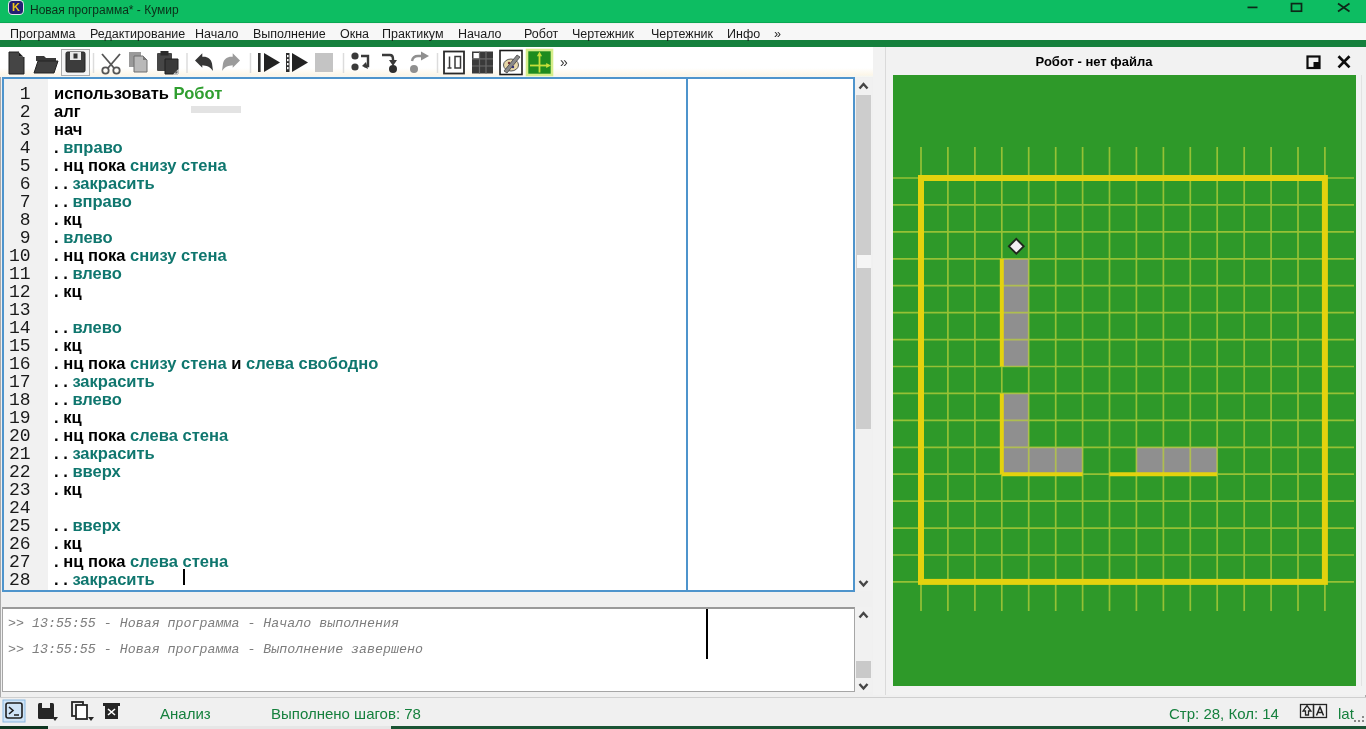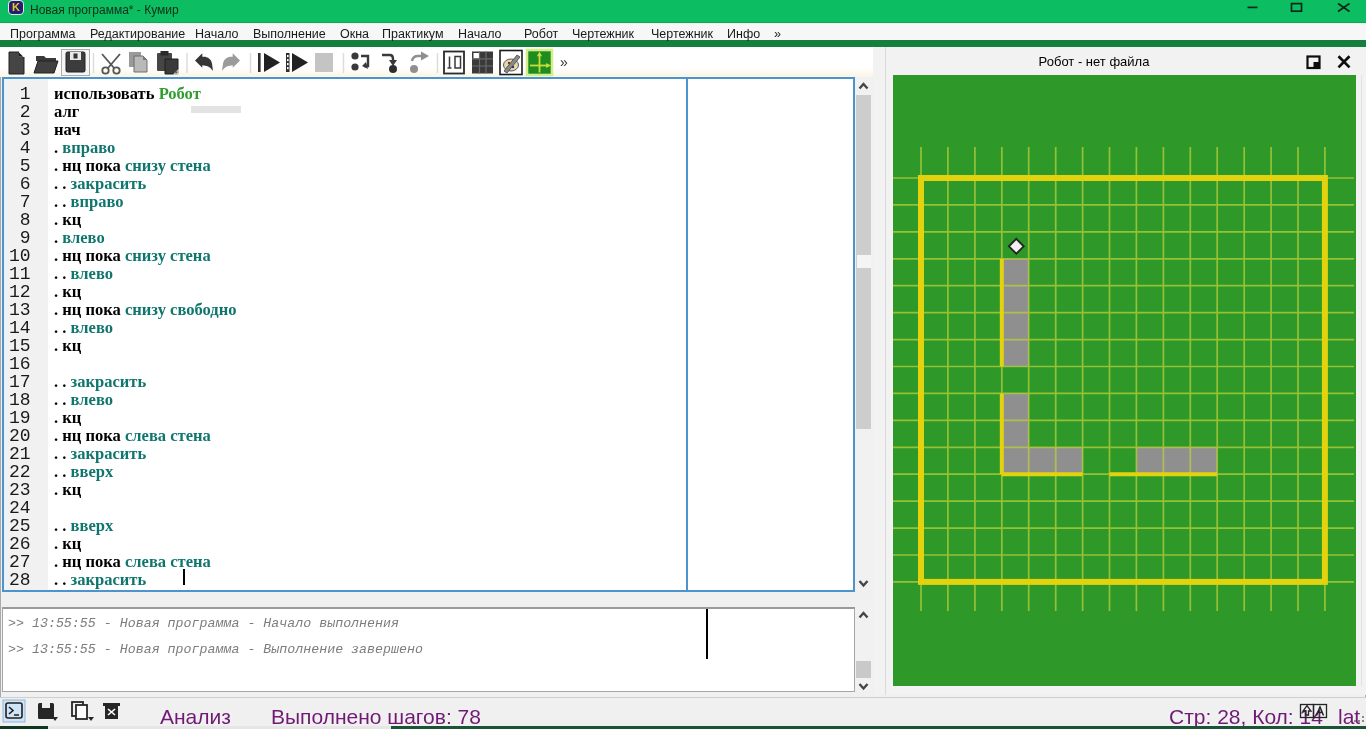--- a/index.html
+++ b/index.html
@@ -12,46 +12,46 @@
 
 #menubar{position:absolute;left:0;top:24px;width:1366px;height:23px;background:#f7f7f7;border-bottom:7px solid #15803d}
 .mi{position:absolute;top:2.5px;font-size:12.5px;color:#1a1a1a}
 
 #toolbar{position:absolute;left:0;top:47px;width:1366px;height:30px;background:linear-gradient(#ffffff 70%,#fcf6e8 93%,#f3f7f4)}
 
 #editor{position:absolute;left:2px;top:77px;width:853px;height:515px;background:#fff;border:2px solid #4e94cc}
 #gutter{position:absolute;left:4px;top:79px;width:44px;height:511px;background:#f1f1f1}
 .ln{position:absolute;left:0;width:853px;height:18px;line-height:18px}
 .num{position:absolute;right:822.5px;width:60px;text-align:right;font-family:"Liberation Mono",monospace;font-size:18px;color:#1a1a1a}
-.ct{position:absolute;left:54px;font-family:Liberation Serif, serif;font-size:16.55px;white-space:pre;letter-spacing:0}
+.ct{position:absolute;left:54px;font-family:Liberation Sans, sans-serif;font-size:16.55px;white-space:pre;letter-spacing:0}
 .k{color:#000}.u{color:#0f766e}.g{color:#2f9e2f}
 #divline{position:absolute;left:686px;top:79px;width:2px;height:511px;background:#4e94cc}
 #cursor{position:absolute;left:183px;top:569px;width:2px;height:16px;background:#000}
 #ghost{position:absolute;left:191px;top:105.5px;width:50px;height:7px;background:#e3e3e3}
 
 #edsb{position:absolute;left:855px;top:78px;width:17px;height:513px;background:#f1f1f1}
 #edthumb{position:absolute;left:856px;top:95px;width:15px;height:334px;background:#cdcdcd}
 #edslot{position:absolute;left:856.5px;top:255px;width:14px;height:13px;background:#f5f5f5}
 
 #console{position:absolute;left:2px;top:607px;width:853px;height:85px;background:#fff;border:1px solid #a6a6a6;border-top:2.5px solid #9a9a9a}
 .cl{position:absolute;left:10px;font-family:"Liberation Mono",monospace;font-style:italic;font-size:13.3px;color:#7d7d7d;white-space:pre}
 #ccur{position:absolute;left:706px;top:609px;width:2px;height:50px;background:#000}
 #csb{position:absolute;left:855px;top:607px;width:17px;height:85px;background:#f1f1f1}
 #csthumb{position:absolute;left:856px;top:661px;width:15px;height:17px;background:#c9c9c9}
 
 #status{position:absolute;left:0;top:697px;width:1366px;height:29px;background:#f0f0f0;border-top:1px solid #cfcfcf}
-.st{position:absolute;font-size:21px;color:#701a75}
+.st{position:absolute;font-size:15px;color:#15803d}
 
 #bstrip{position:absolute;left:0;top:726px;width:1366px;height:3px;background:#e6e6e6}
 #bs1{position:absolute;left:0;top:725.5px;width:48px;height:3.5px;background:#0e3620}
 #bs2{position:absolute;left:391px;top:726px;width:975px;height:3px;background:#1a5434}
 
 #rpanel{position:absolute;left:872.5px;top:47px;width:493.5px;height:648px;background:#f2f2f2}
 #rpline{position:absolute;left:885.3px;top:47px;width:1px;height:648px;background:#dadada}
-#rtitle{position:absolute;left:1014px;top:54px;width:160px;text-align:center;font-size:13px;font-weight:normal;color:#000}
+#rtitle{position:absolute;left:1014px;top:54px;width:160px;text-align:center;font-size:13px;font-weight:bold;color:#000}
 </style></head>
 <body>
 <div id="title"></div>
 <div id="tdark"></div>
 <div style="position:absolute;left:0;top:24px;width:1px;height:702px;background:#aaa"></div>
 <div style="position:absolute;left:1365px;top:24px;width:1px;height:702px;background:#aaa"></div>
 <div id="klogo">K</div>
 <div id="ttext">Новая программа* - Кумир</div>
 <svg class="abs" style="left:1240px;top:0" width="126" height="24" viewBox="0 0 126 24">
     <g stroke="#0d2818" stroke-width="1.7" fill="none">
@@ -196,32 +196,32 @@
 <div class="ln" style="top:265px">
     <span class="num">11</span>
     <span class="ct"><b class="k">.</b> <b class="k">.</b> <b class="u">влево</b></span>
   </div>
 <div class="ln" style="top:283px">
     <span class="num">12</span>
     <span class="ct"><b class="k">.</b> <b class="k">кц</b></span>
   </div>
 <div class="ln" style="top:301px">
     <span class="num">13</span>
-    <span class="ct"><b class="k">.</b> <b class="k">нц</b> <b class="k">пока</b> <b class="u">снизу</b> <b class="u">свободно</b></span>
   </div>
 <div class="ln" style="top:319px">
     <span class="num">14</span>
     <span class="ct"><b class="k">.</b> <b class="k">.</b> <b class="u">влево</b></span>
   </div>
 <div class="ln" style="top:337px">
     <span class="num">15</span>
     <span class="ct"><b class="k">.</b> <b class="k">кц</b></span>
   </div>
 <div class="ln" style="top:355px">
     <span class="num">16</span>
+    <span class="ct"><b class="k">.</b> <b class="k">нц</b> <b class="k">пока</b> <b class="u">снизу</b> <b class="u">стена</b> <b class="k">и</b> <b class="u">слева</b> <b class="u">свободно</b></span>
   </div>
 <div class="ln" style="top:373px">
     <span class="num">17</span>
     <span class="ct"><b class="k">.</b> <b class="k">.</b> <b class="u">закрасить</b></span>
   </div>
 <div class="ln" style="top:391px">
     <span class="num">18</span>
     <span class="ct"><b class="k">.</b> <b class="k">.</b> <b class="u">влево</b></span>
   </div>
 <div class="ln" style="top:409px">

